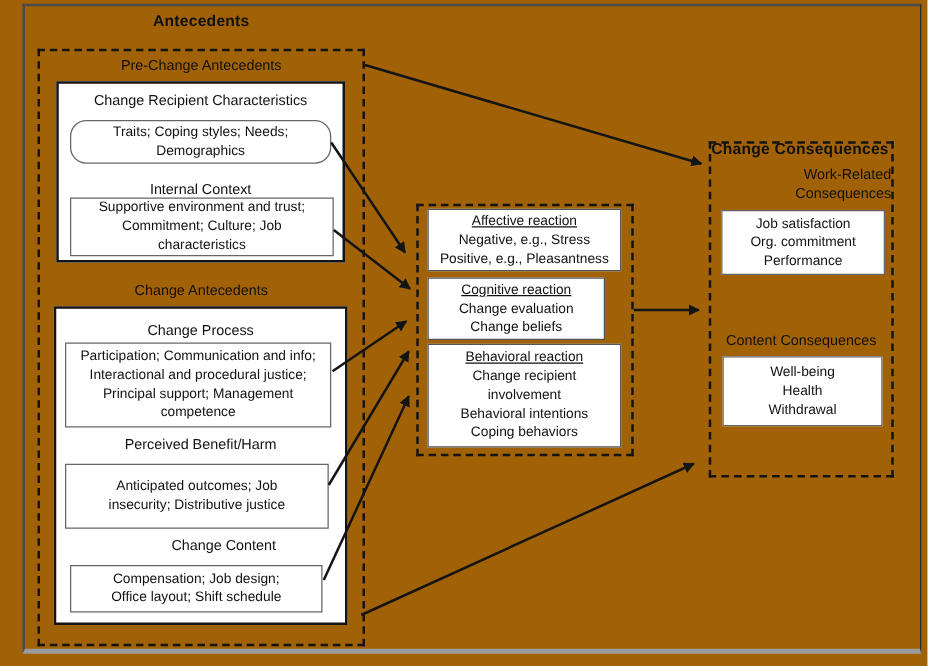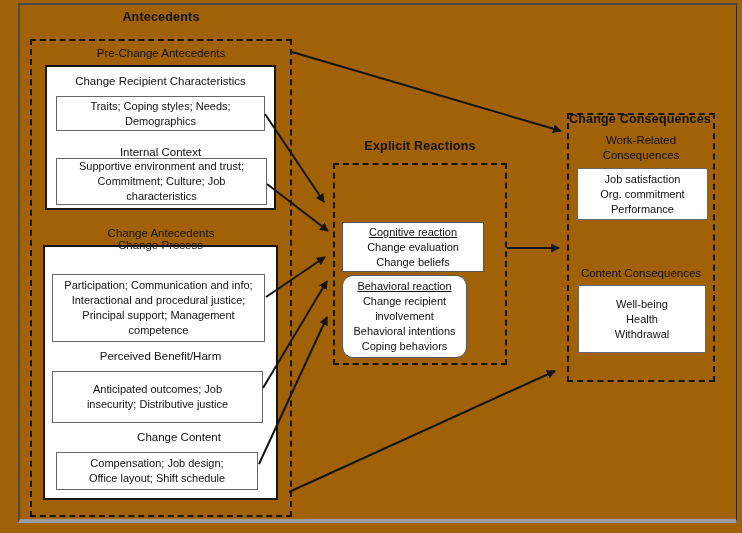--- a/index.html
+++ b/index.html
@@ -39,83 +39,87 @@
   <div class="abs title" style="left:30px; top:10px; width:262px;">Antecedents</div>
 
   <div class="abs dashedbox" style="left:30px; top:39px; width:262px; height:478px;"></div>
 
   <div class="abs seclabel" style="left:32px; top:46px; width:258px;">Pre-Change Antecedents</div>
 
   <div class="abs groupbox" style="left:45px; top:65px; width:231px; height:145px;"></div>
 
   <div class="abs seclabel" style="left:45px; top:74px; width:231px;">Change Recipient Characteristics</div>
 
-  <div class="abs innerbox" style="left:56px; top:96px; width:209px; height:35px;">Traits; Coping styles; Needs;
+  <div class="abs innerbox" style="left:56px; top:96px; width:209px; height:35px;border-radius:13px;">Traits; Coping styles; Needs;
 Demographics</div>
 
   <div class="abs seclabel" style="left:45px; top:145px; width:231px;">Internal Context</div>
 
   <div class="abs innerbox" style="left:56px; top:158px; width:211px; height:47px;">Supportive environment and trust;
 Commitment; Culture; Job
 characteristics</div>
 
   <div class="abs seclabel" style="left:30px; top:226px; width:262px;">Change Antecedents</div>
 
   <div class="abs groupbox" style="left:43px; top:245px; width:235px; height:255px;"></div>
 
-  <div class="abs seclabel" style="left:43px; top:238px; width:235px;text-align:center;">Change Process</div>
+  <div class="abs seclabel" style="left:43px; top:258px; width:235px;text-align:center;">Change Process</div>
 
   <div class="abs seclabel" style="left:43px; top:349px; width:235px;">Perceived Benefit/Harm</div>
 
   <div class="abs innerbox" style="left:52px; top:274px; width:213px; height:68px;">Participation; Communication and info;
 Interactional and procedural justice;
 Principal support; Management
 competence</div>
 
   <div class="abs innerbox" style="left:52px; top:371px; width:211px; height:52px;">Anticipated outcomes; Job
 insecurity; Distributive justice</div>
 
   <div class="abs seclabel" style="left:43px; top:430px; width:272px;">Change Content</div>
 
   <div class="abs innerbox" style="left:56px; top:452px; width:202px; height:38px;">Compensation; Job design;
 Office layout; Shift schedule</div>
 
-  <div class="abs title" style="left:333px; top:139px; width:174px;">Explicit Reactions</div>
 
   <div class="abs dashedbox" style="left:333px; top:163px; width:174px; height:202px;"></div>
 
+  <div class="abs stackbox" style="left:342px; top:167px; width:155px; height:50px;">
+    <div class="hd">Affective reaction</div>
+    <div class="bd">Negative, e.g., Stress
+Positive, e.g., Pleasantness</div>
+  </div>
 
   <div class="abs stackbox" style="left:342px; top:222px; width:142px; height:50px;">
     <div class="hd">Cognitive reaction</div>
     <div class="bd">Change evaluation
 Change beliefs</div>
   </div>
 
-  <div class="abs stackbox" style="left:342px; top:275px; width:125px; height:83px;border-radius:11px;">
+  <div class="abs stackbox" style="left:342px; top:275px; width:155px; height:83px;">
     <div class="hd">Behavioral reaction</div>
     <div class="bd">Change recipient
 involvement
 Behavioral intentions
 Coping behaviors</div>
   </div>
 
   <div class="abs title" style="left:565px; top:90px; width:150px;margin-top:22px;">Change Consequences</div>
 
   <div class="abs dashedbox" style="left:567px; top:113px; width:148px; height:269px;"></div>
 
-  <div class="abs seclabel" style="left:569px; top:133px; width:144px;">Work-Related
+  <div class="abs seclabel" style="left:569px; top:133px; width:144px;text-align:right;">Work-Related
 Consequences</div>
 
   <div class="abs innerbox" style="left:577px; top:168px; width:131px; height:52px;">Job satisfaction
 Org. commitment
 Performance</div>
 
   <div class="abs seclabel" style="left:569px; top:266px; width:144px;">Content Consequences</div>
 
-  <div class="abs innerbox" style="left:578px; top:285px; width:128px; height:68px;">Well-being
+  <div class="abs innerbox" style="left:578px; top:285px; width:128px; height:56px;">Well-being
 Health
 Withdrawal</div>
 
   <svg class="arrows" width="742" height="533" viewBox="0 0 742 533">
     <defs>
       <marker id="ah" markerWidth="10" markerHeight="9" refX="8" refY="4.5" orient="auto" markerUnits="userSpaceOnUse">
         <path d="M0,0 L9,4.5 L0,9 z" fill="#141414"></path>
       </marker>
     </defs>
     <g stroke="#141414" stroke-width="2" fill="none">

